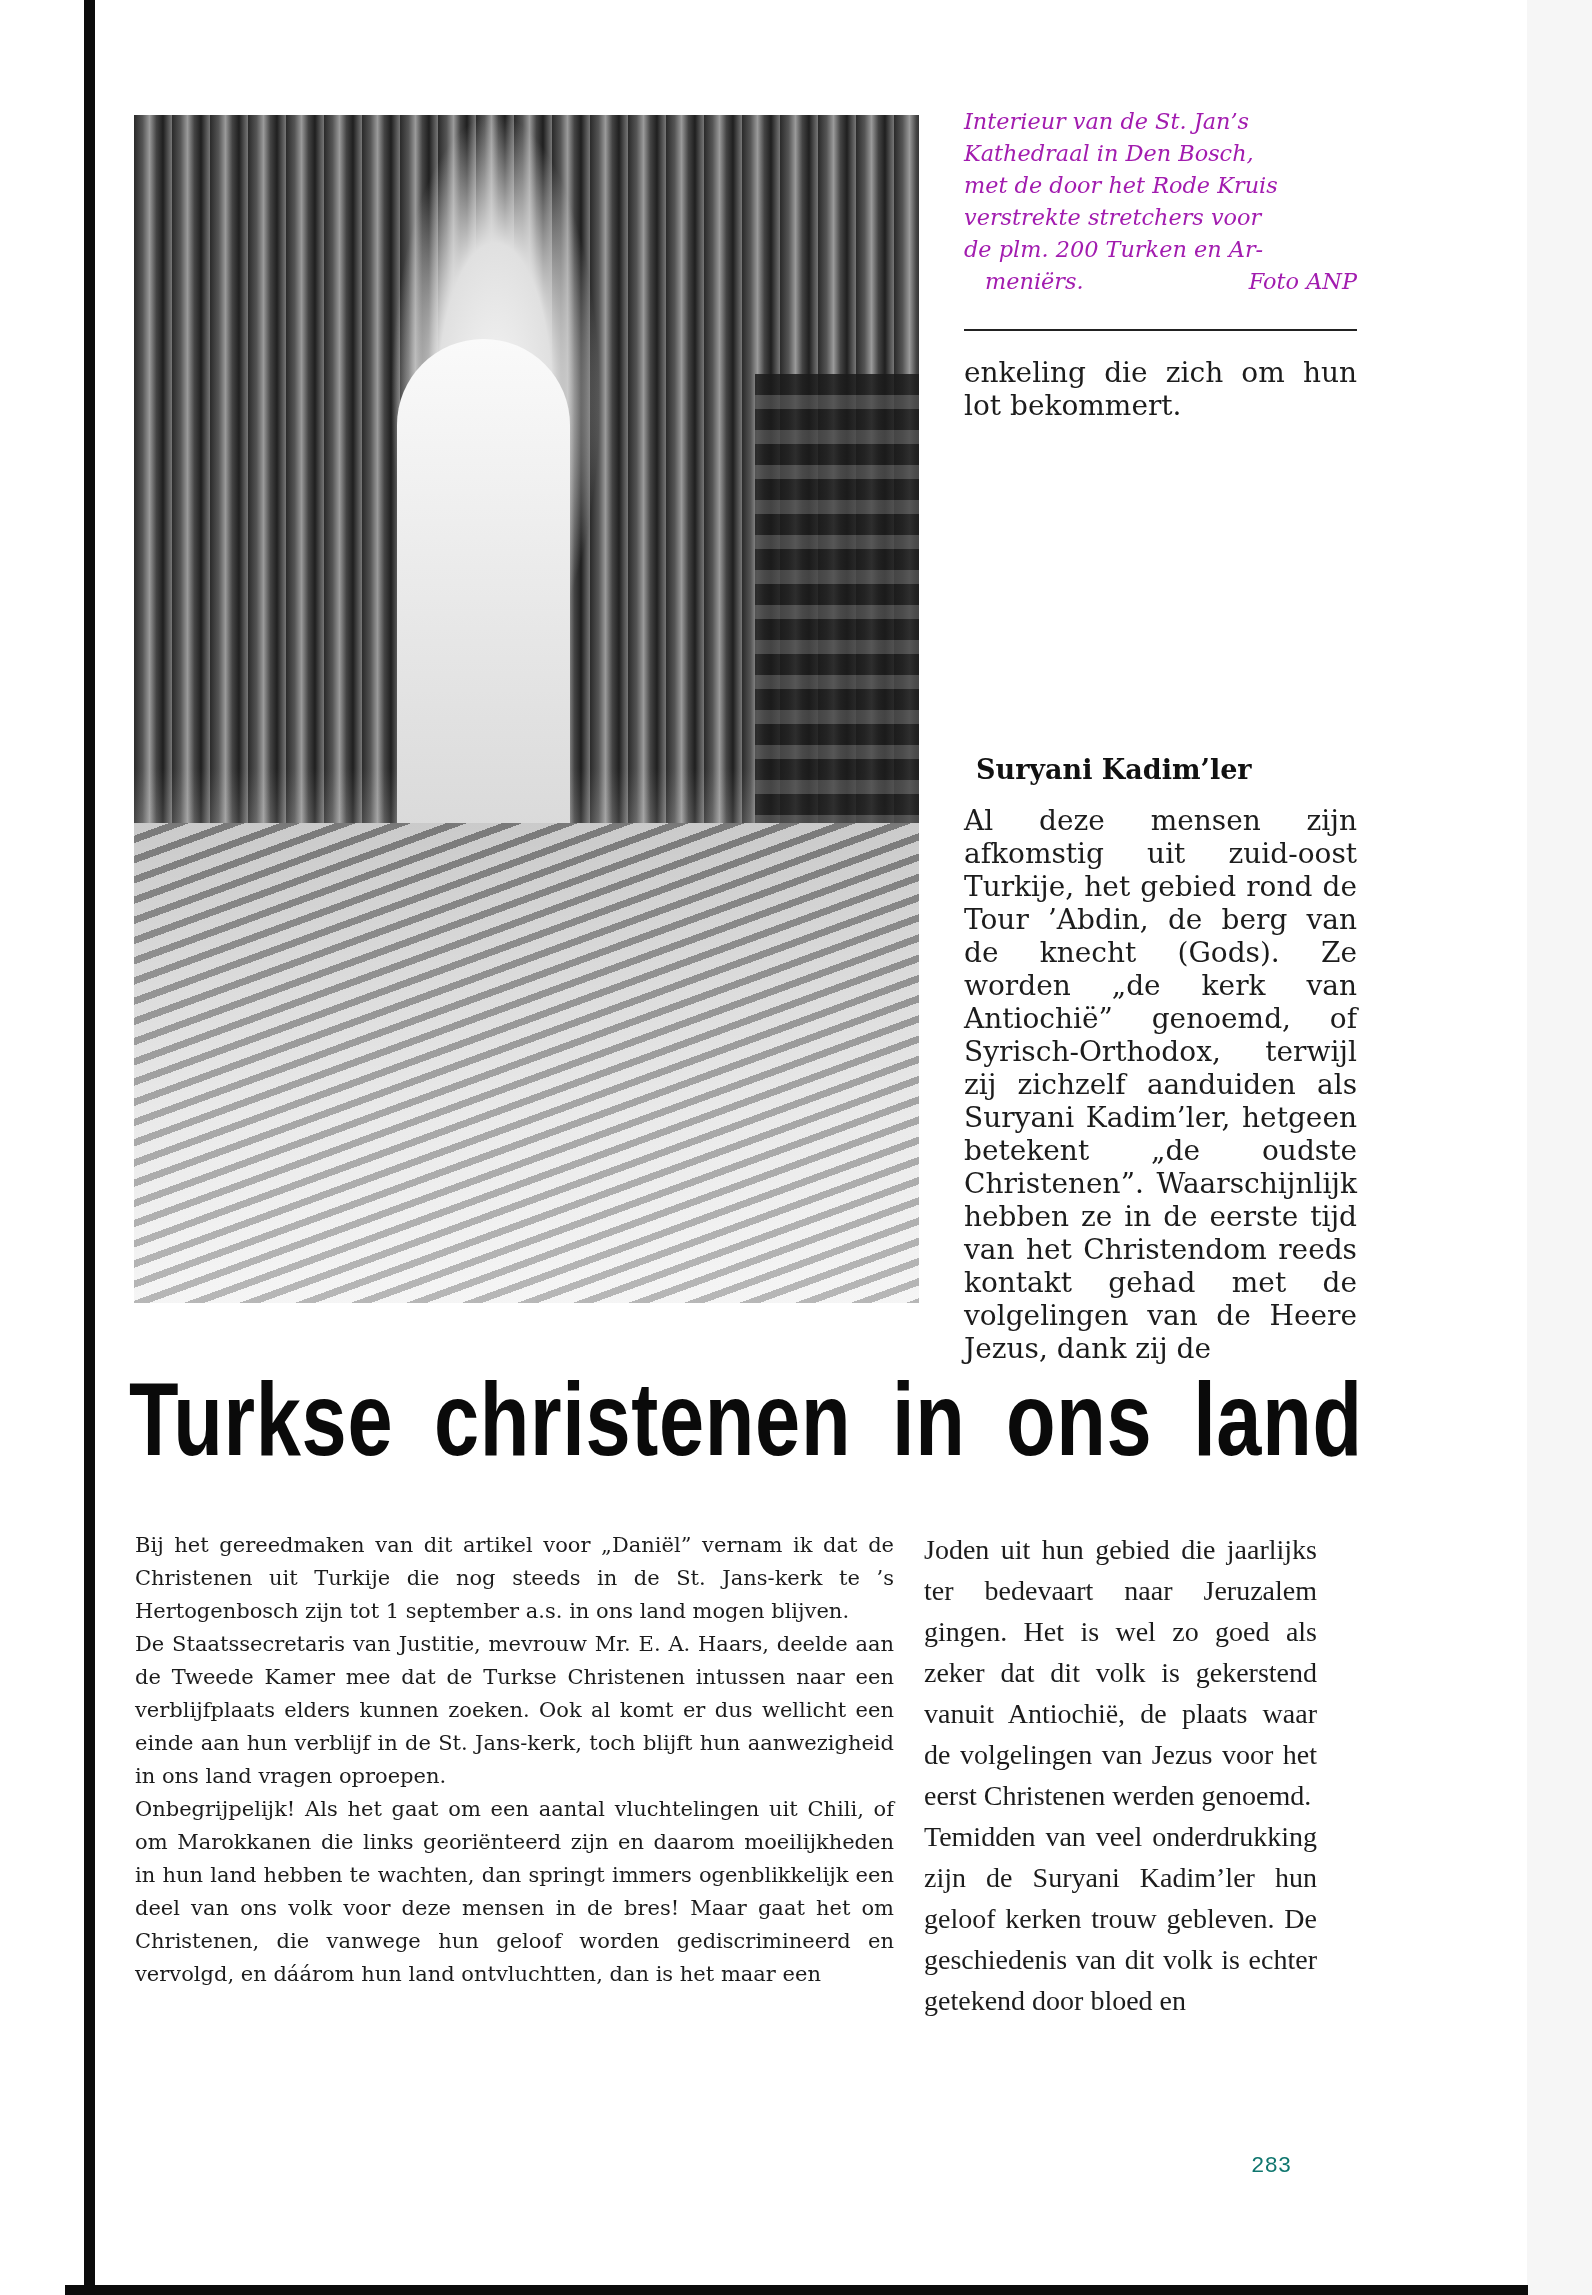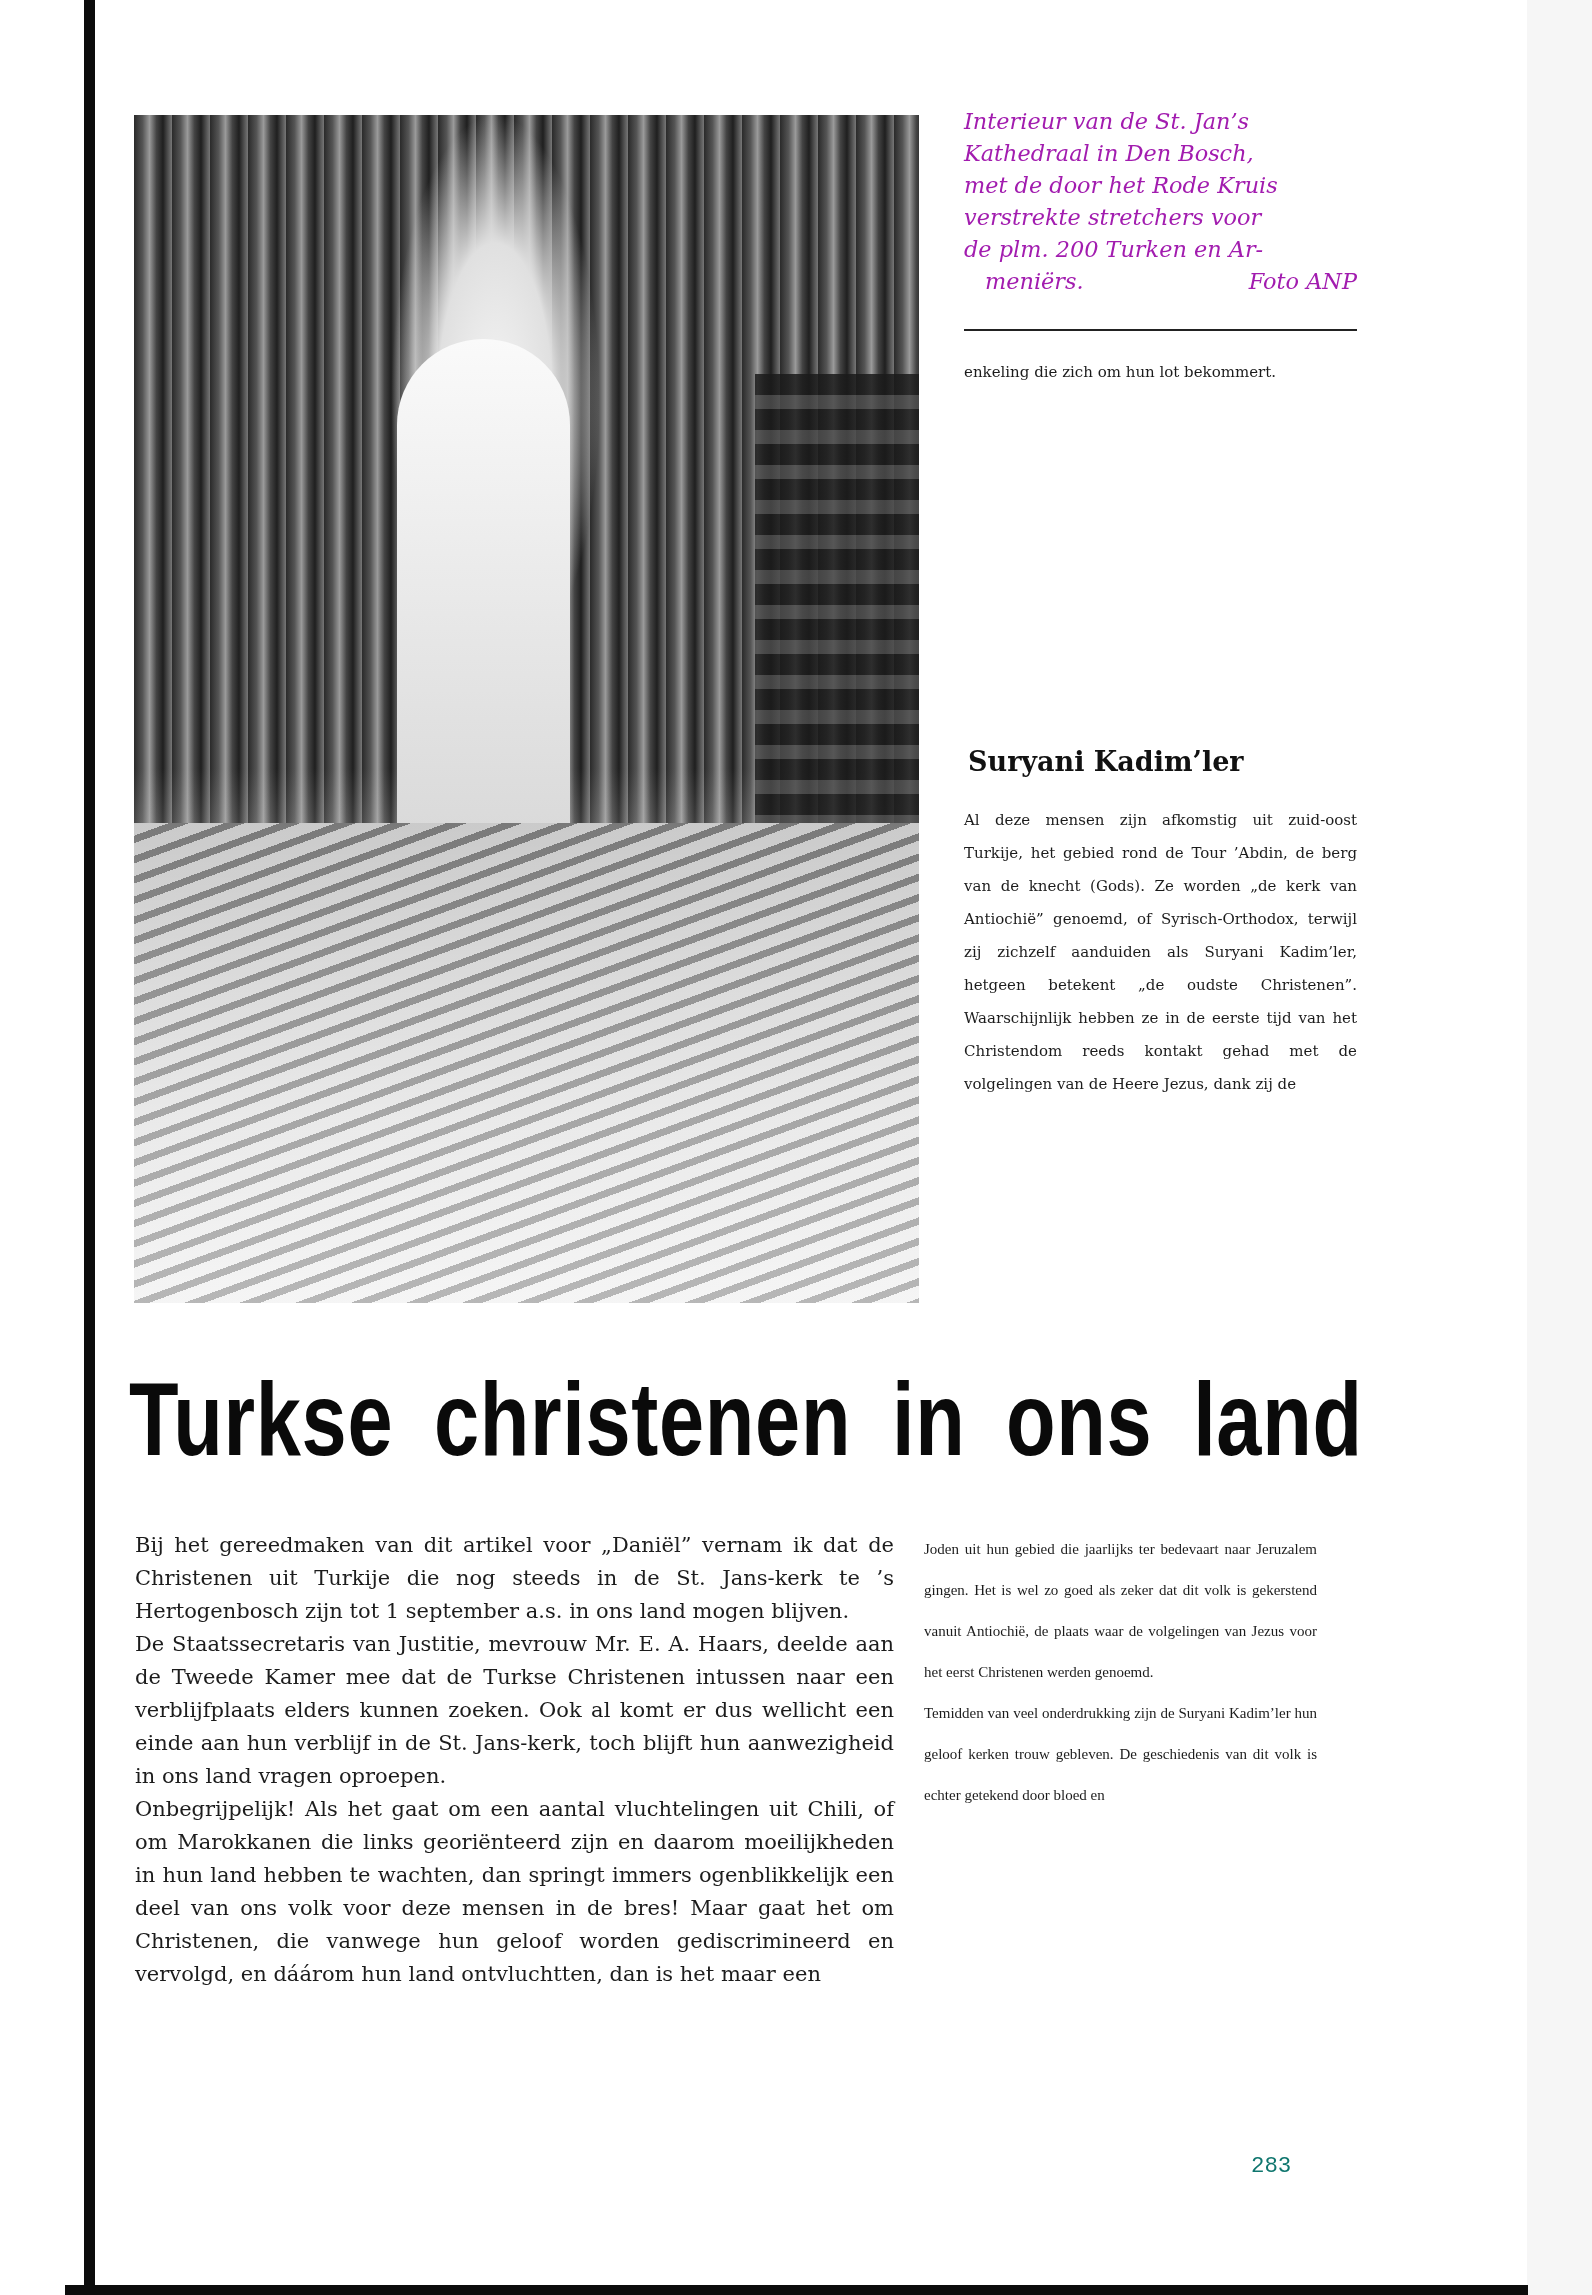--- a/index.html
+++ b/index.html
@@ -41,29 +41,29 @@
   .caption {
     position: absolute; left: 964px; top: 105px; width: 393px;
     font-family: "DejaVu Serif", "Liberation Serif", serif; font-style: italic;
     font-size: 22.4px; line-height: 32px; color: #a21caf; text-align: justify;
   }
   .caption .credit-line { display: flex; justify-content: space-between; margin-left: 21px; }
   .caption-rule { position: absolute; left: 964px; top: 329px; width: 393px; height: 1.7px; background: #222; }
 
   .col-text {
     font-family: "DejaVu Serif", "Liberation Serif", serif;
-    font-size: 15px; line-height: 33px; color: #1c1c1c;
+    font-size: 28px; line-height: 33px; color: #1c1c1c;
     text-align: justify;
   }
   .col-text p { margin: 0; }
   .right-col-top { position: absolute; left: 964px; top: 356px; width: 393px; }
   .subhead {
     position: absolute; left: 964px; top: 742px; width: 393px;
     font-family: "DejaVu Serif", "Liberation Serif", serif; font-weight: bold;
-    font-size: 27px; color: #111; margin: 4px;
+    font-size: 27px; color: #111; margin: 12px;
   }
   .right-col-mid { position: absolute; left: 964px; top: 804px; width: 393px; }
 
   .headline {
     position: absolute; left: 129px; top: 1363px; width: 1234px; margin: 0;
     font-family: "Liberation Sans", "DejaVu Sans", sans-serif; font-weight: bold;
     font-size: 104px; line-height: 112px; letter-spacing: 0.9px; color: #0a0a0a;
     transform: scaleX(0.78); transform-origin: left center; white-space: nowrap;
     word-spacing: 22.4px;
   }

